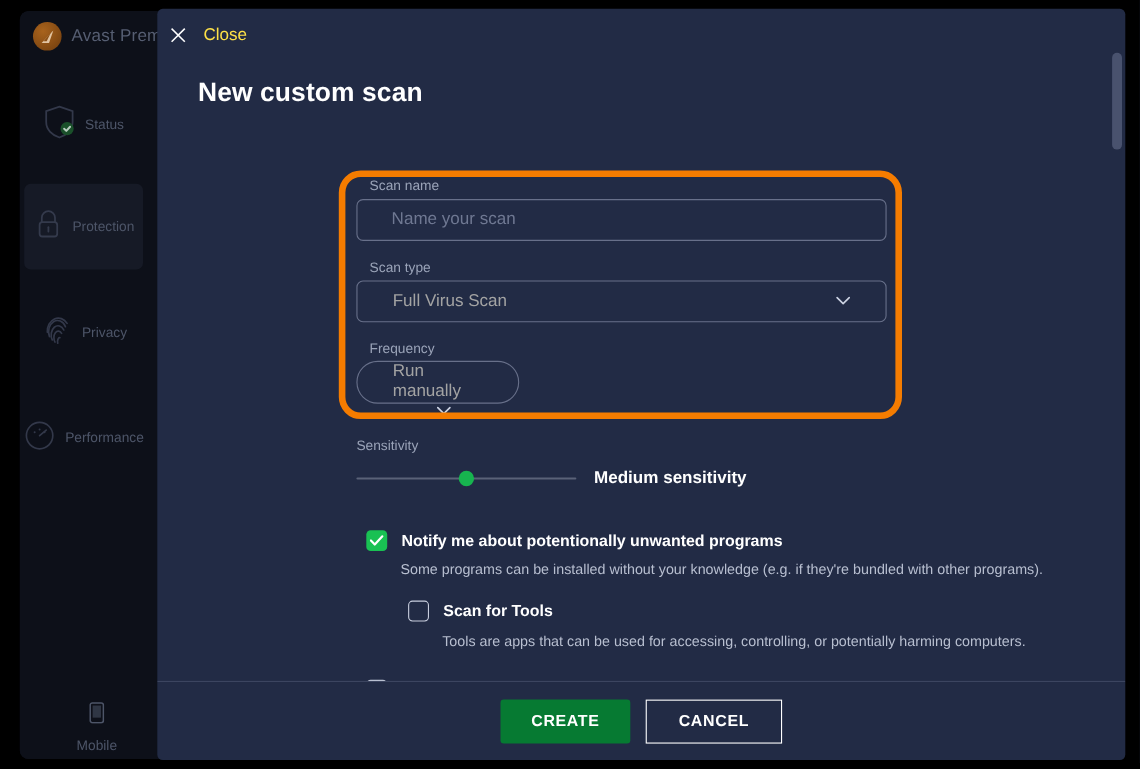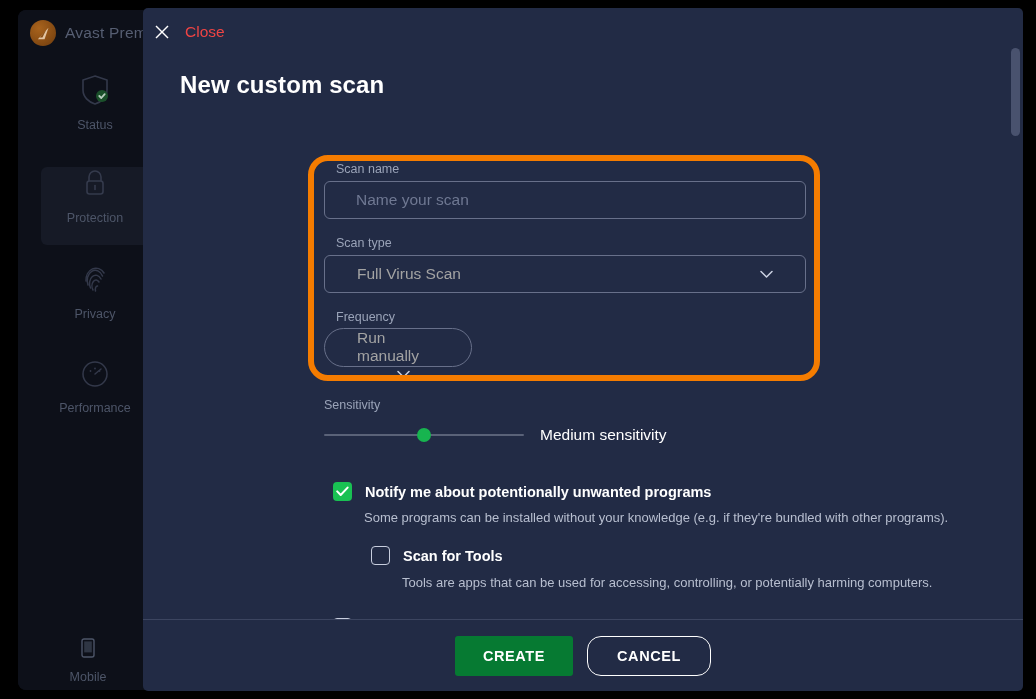--- a/index.html
+++ b/index.html
@@ -56,26 +56,27 @@
   }
   .brand-logo svg { display: block; }
   .brand-text {
     color: #565e72;
     font-size: 15.5px;
     letter-spacing: .2px;
   }
 
   .side-item {
     position: absolute;
-    left: 23px;
+    left: 4px;
     width: 108px;
     height: 78px;
     display: flex;
-    flex-direction: column;
-    align-items: center;
+    flex-direction: row;
+    align-items: center;
+    justify-content: center;
     gap: 8px;
     border-radius: 6px;
   }
   .side-item.active { background: #161a26; }
   .side-item .s-icon { opacity: .85; }
   .side-item .s-label {
     color: #4e5costx;
     color: #4d5568;
     font-size: 12.5px;
   }
@@ -120,21 +121,21 @@
     box-sizing: border-box;
   }
   #close-btn {
     display: flex;
     align-items: center;
     gap: 15px;
     cursor: pointer;
   }
   #close-btn .x-icon { width: 16px; height: 16px; display:block; }
   #close-btn .close-label {
-    color: #ef4444;
+    color: #fde047;
     font-size: 15.5px;
   }
 
   #dialog-body {
     position: absolute;
     left: 0; top: 48px;
     width: 880px;
     height: 563px;
     overflow: hidden;
   }
@@ -237,20 +238,21 @@
     width: 14px;
     height: 14px;
     border-radius: 50%;
     background: #1db954;
     background: #17b44f;
   }
   #sensitivity-value {
     margin-left: 16px;
     color: #ffffff;
     font-size: 15.5px;
+    font-weight: bold;
   }
 
   .cb-row {
     position: absolute;
     display: flex;
     align-items: center;
     gap: 13px;
   }
   .checkbox {
     width: 19px;
@@ -312,21 +314,21 @@
     font-weight: bold;
     letter-spacing: .6px;
     font-family: "Liberation Sans", sans-serif;
     cursor: pointer;
   }
   #cancel-btn {
     width: 124px;
     height: 40px;
     background: transparent;
     border: 1.5px solid #ffffff;
-    border-radius: 14px;
+    border-radius: 0;
     color: #ffffff;
     font-size: 14.5px;
     font-weight: bold;
     letter-spacing: .6px;
     font-family: "Liberation Sans", sans-serif;
     cursor: pointer;
   }
 
   
   #dialog-scrollbar {

